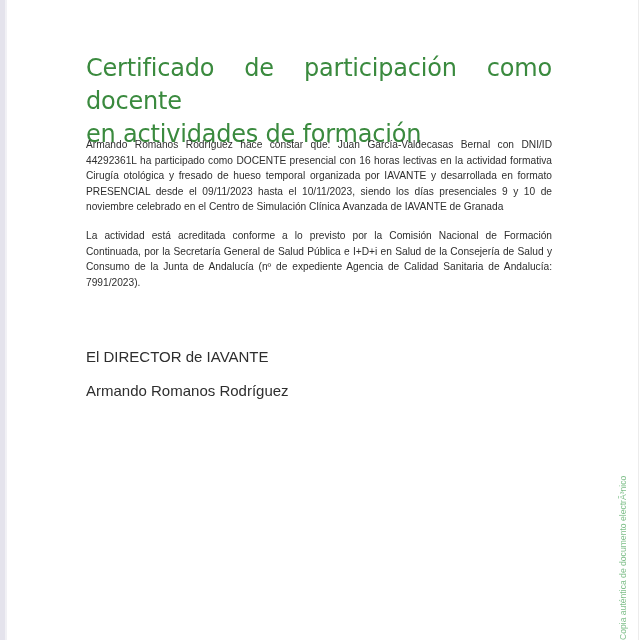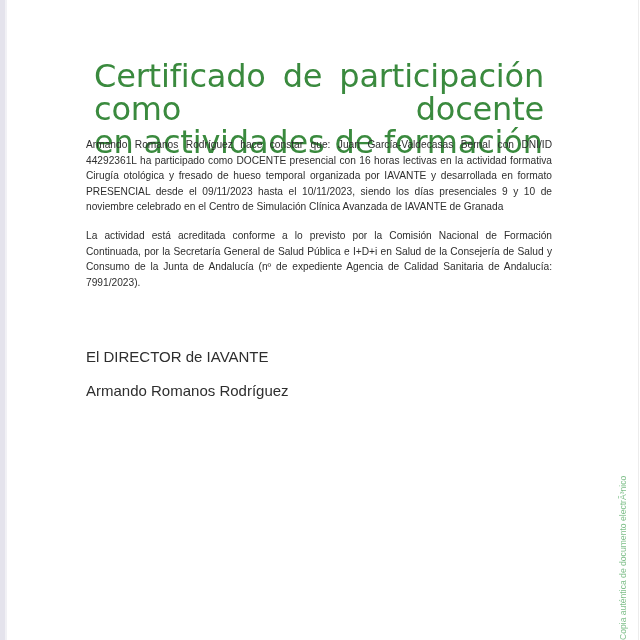--- a/index.html
+++ b/index.html
@@ -33,24 +33,24 @@
       width: 1px; height: 640px;
       background: #ececec;
     }
     .page {
       position: absolute;
       left: 86px;
       top: 52px;
       width: 466px;
     }
     .title {
-      margin: 8px;
+      margin: 0;
       font-family: "DejaVu Sans", "Liberation Sans", sans-serif;
       font-weight: normal;
-      font-size: 32px;
+      font-size: 24px;
       line-height: 33px;
       color: #3a8a3e;
       text-align: justify;
       text-align-last: left;
       letter-spacing: -0.2px;
     }
     .title .line1 {
       display: block;
       text-align: justify;
       text-align-last: justify;

